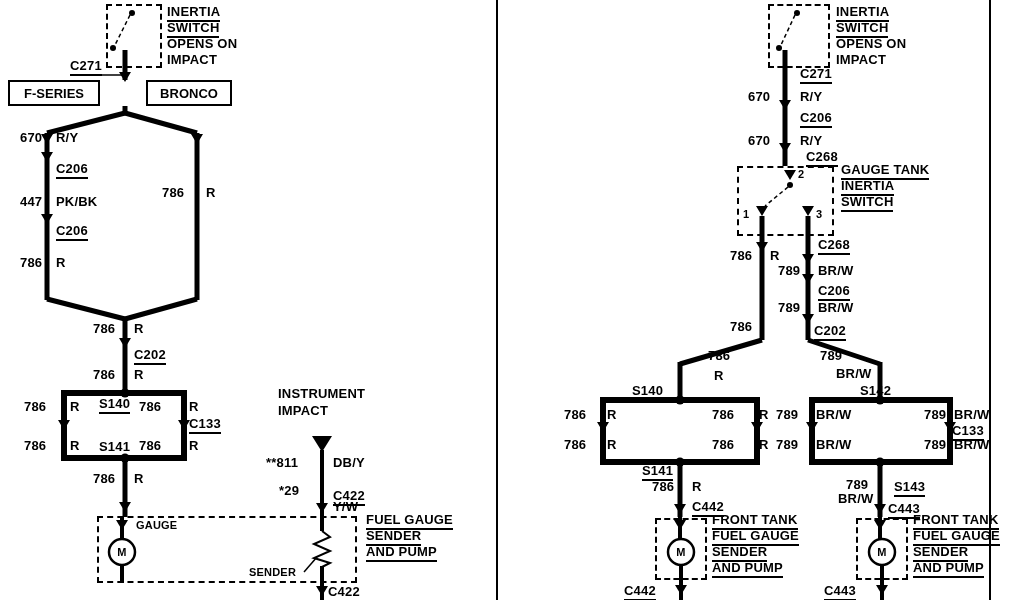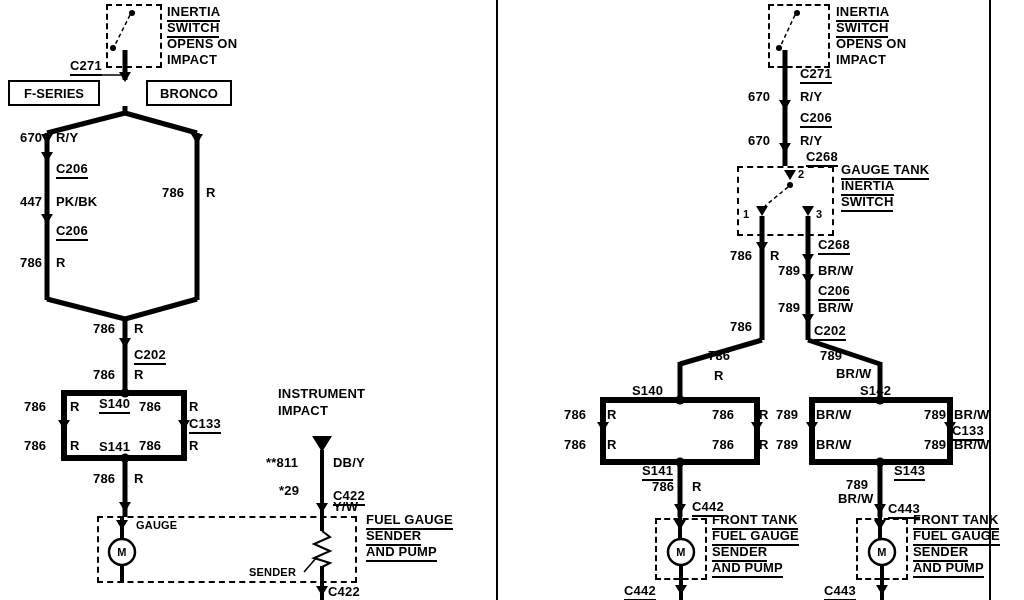--- a/index.html
+++ b/index.html
@@ -253,21 +253,21 @@
   <span class="lbl" style="left:652px;top:480px">786</span>
   <span class="lbl" style="left:692px;top:480px">R</span>
   <span class="lbl und" style="left:692px;top:500px">C442</span>
   <span class="lbl und" style="left:712px;top:513px">FRONT TANK</span>
   <span class="lbl und" style="left:712px;top:529px">FUEL GAUGE</span>
   <span class="lbl und" style="left:712px;top:545px">SENDER</span>
   <span class="lbl und" style="left:712px;top:561px">AND PUMP</span>
   <span class="lbl sm" style="left:676px;top:546px;width:10px;text-align:center">M</span>
   <span class="lbl und" style="left:624px;top:584px">C442</span>
 
-  <span class="lbl und" style="left:894px;top:464px">S143</span>
+  <span class="lbl und" style="left:894px;top:480px">S143</span>
   <span class="lbl" style="left:846px;top:478px">789</span>
   <span class="lbl" style="left:838px;top:492px">BR/W</span>
   <span class="lbl und" style="left:888px;top:502px">C443</span>
   <span class="lbl und" style="left:913px;top:513px">FRONT TANK</span>
   <span class="lbl und" style="left:913px;top:529px">FUEL GAUGE</span>
   <span class="lbl und" style="left:913px;top:545px">SENDER</span>
   <span class="lbl und" style="left:913px;top:561px">AND PUMP</span>
   <span class="lbl sm" style="left:877px;top:546px;width:10px;text-align:center">M</span>
   <span class="lbl und" style="left:824px;top:584px">C443</span>
 

